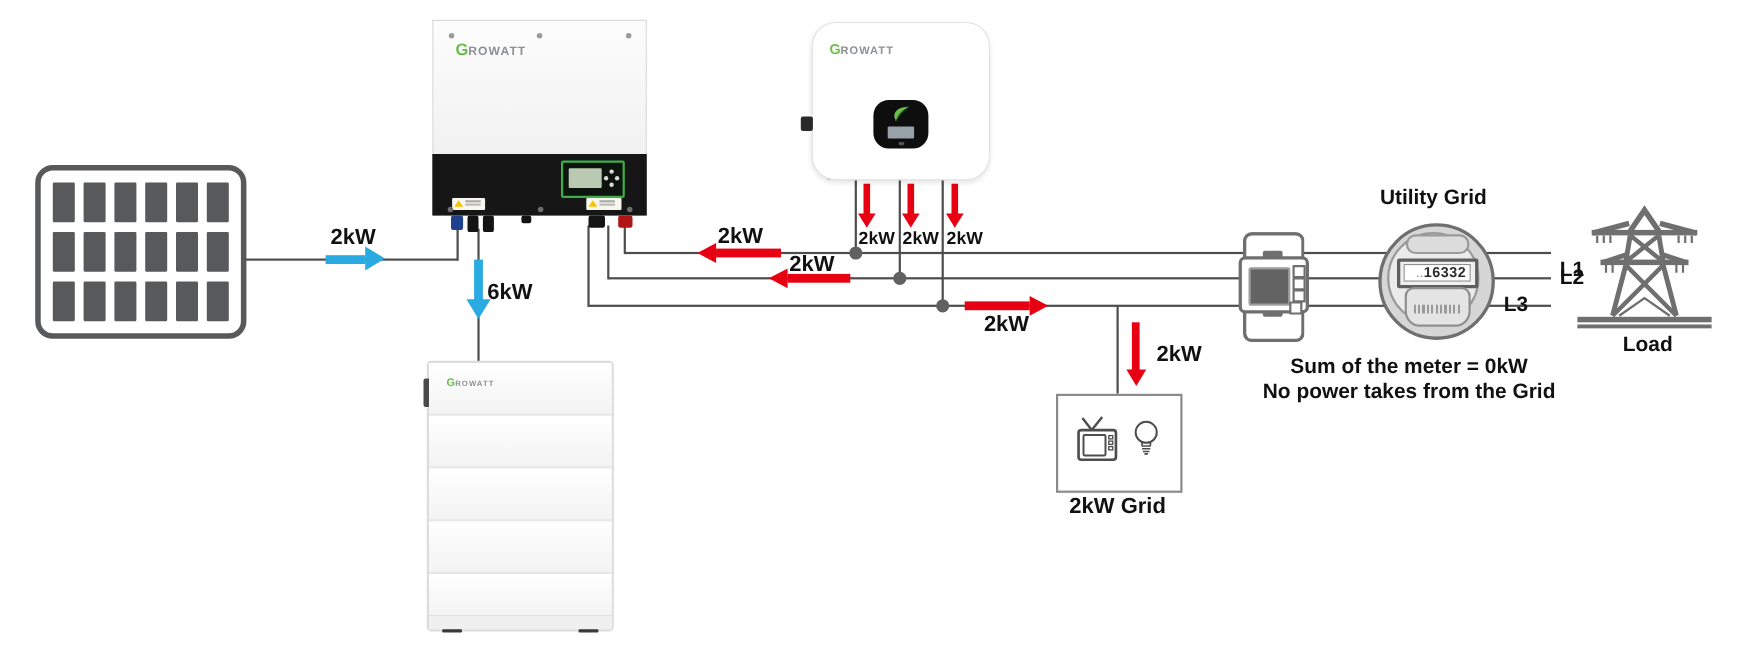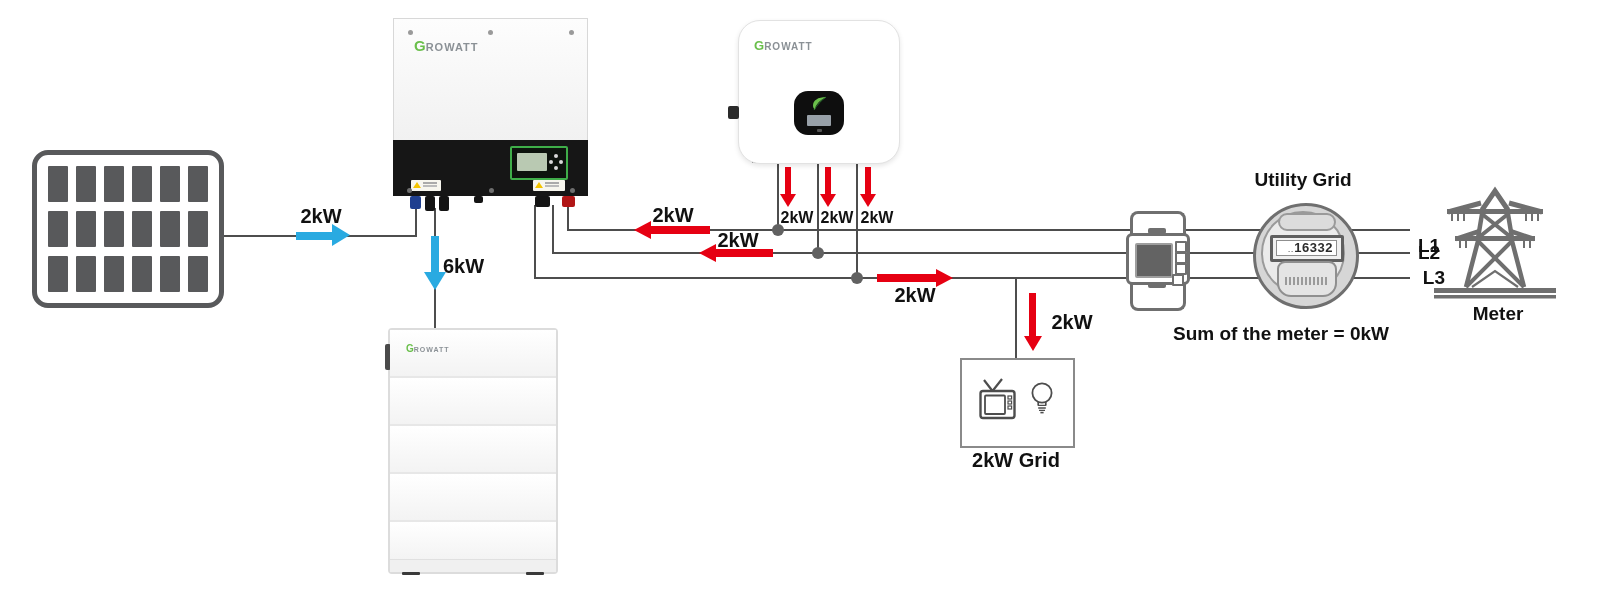--- a/index.html
+++ b/index.html
@@ -276,39 +276,40 @@
     <div class="um-outer"></div>
     <div class="um-inner"></div>
     <div class="um-cap"></div>
     <div class="um-dispo"></div>
     <div class="um-dispi"><span class="pre">..</span><span>16332</span></div>
     <div class="um-shield"></div>
     <div class="um-bar"></div>
   </div>
   <div class="lbl" style="left:1126px;top:322px;width:310px;font-size:19px;line-height:1.22;">
     <div>Sum of the meter = 0kW</div>
+    <div>No power takes from the Grid</div>
   </div>
 
   <div class="lbl" style="left:1413px;top:236px;width:32px;text-align:center;font-size:19px;">L1</div>
   <div class="lbl" style="left:1413px;top:243px;width:32px;text-align:center;font-size:19px;">L2</div>
-  <div class="lbl" style="left:1413px;top:268px;width:32px;text-align:right;font-size:19px;">L3</div>
+  <div class="lbl" style="left:1367px;top:268px;width:32px;text-align:left;font-size:19px;">L3</div>
 
   <svg width="134" height="120" viewBox="0 0 134 120" style="position:absolute;left:1428px;top:183px;">
     <g fill="none" stroke="#6f6f6f">
       <path d="M54,27 L67,8 L80,27" stroke-width="5"></path>
       <path d="M53,20 L20,29 M81,20 L114,29" stroke-width="5"></path>
       <rect x="19" y="26" width="96" height="5" fill="#6f6f6f" stroke="none"></rect>
       <path d="M24,31 V38 M30,31 V38 M36,31 V38 M98,31 V38 M104,31 V38 M110,31 V38" stroke-width="2"></path>
       <path d="M54,31 L50,55 M80,31 L84,55" stroke-width="4.5"></path>
       <path d="M54,31 L84,55 M80,31 L50,55" stroke-width="4"></path>
       <path d="M52,48 L28,56 M82,48 L106,56" stroke-width="4.5"></path>
       <rect x="27" y="53" width="80" height="5" fill="#6f6f6f" stroke="none"></rect>
       <path d="M32,58 V65 M38,58 V65 M96,58 V65 M102,58 V65" stroke-width="2"></path>
       <path d="M50,58 L38,104 M84,58 L96,104" stroke-width="4.5"></path>
       <path d="M50,58 L96,104 M84,58 L38,104" stroke-width="4"></path>
       <path d="M44,104 L67,88 L90,104" stroke-width="2.2"></path>
       <rect x="6" y="105" width="122" height="5" fill="#6f6f6f" stroke="none"></rect>
       <rect x="6" y="112" width="122" height="3.5" fill="#6f6f6f" stroke="none"></rect>
     </g>
   </svg>
-  <div class="lbl" style="left:1466px;top:304px;width:64px;font-size:19px;">Meter</div>
+  <div class="lbl" style="left:1466px;top:304px;width:64px;font-size:19px;">Load</div>
 
 </div>
 
 </body></html>

